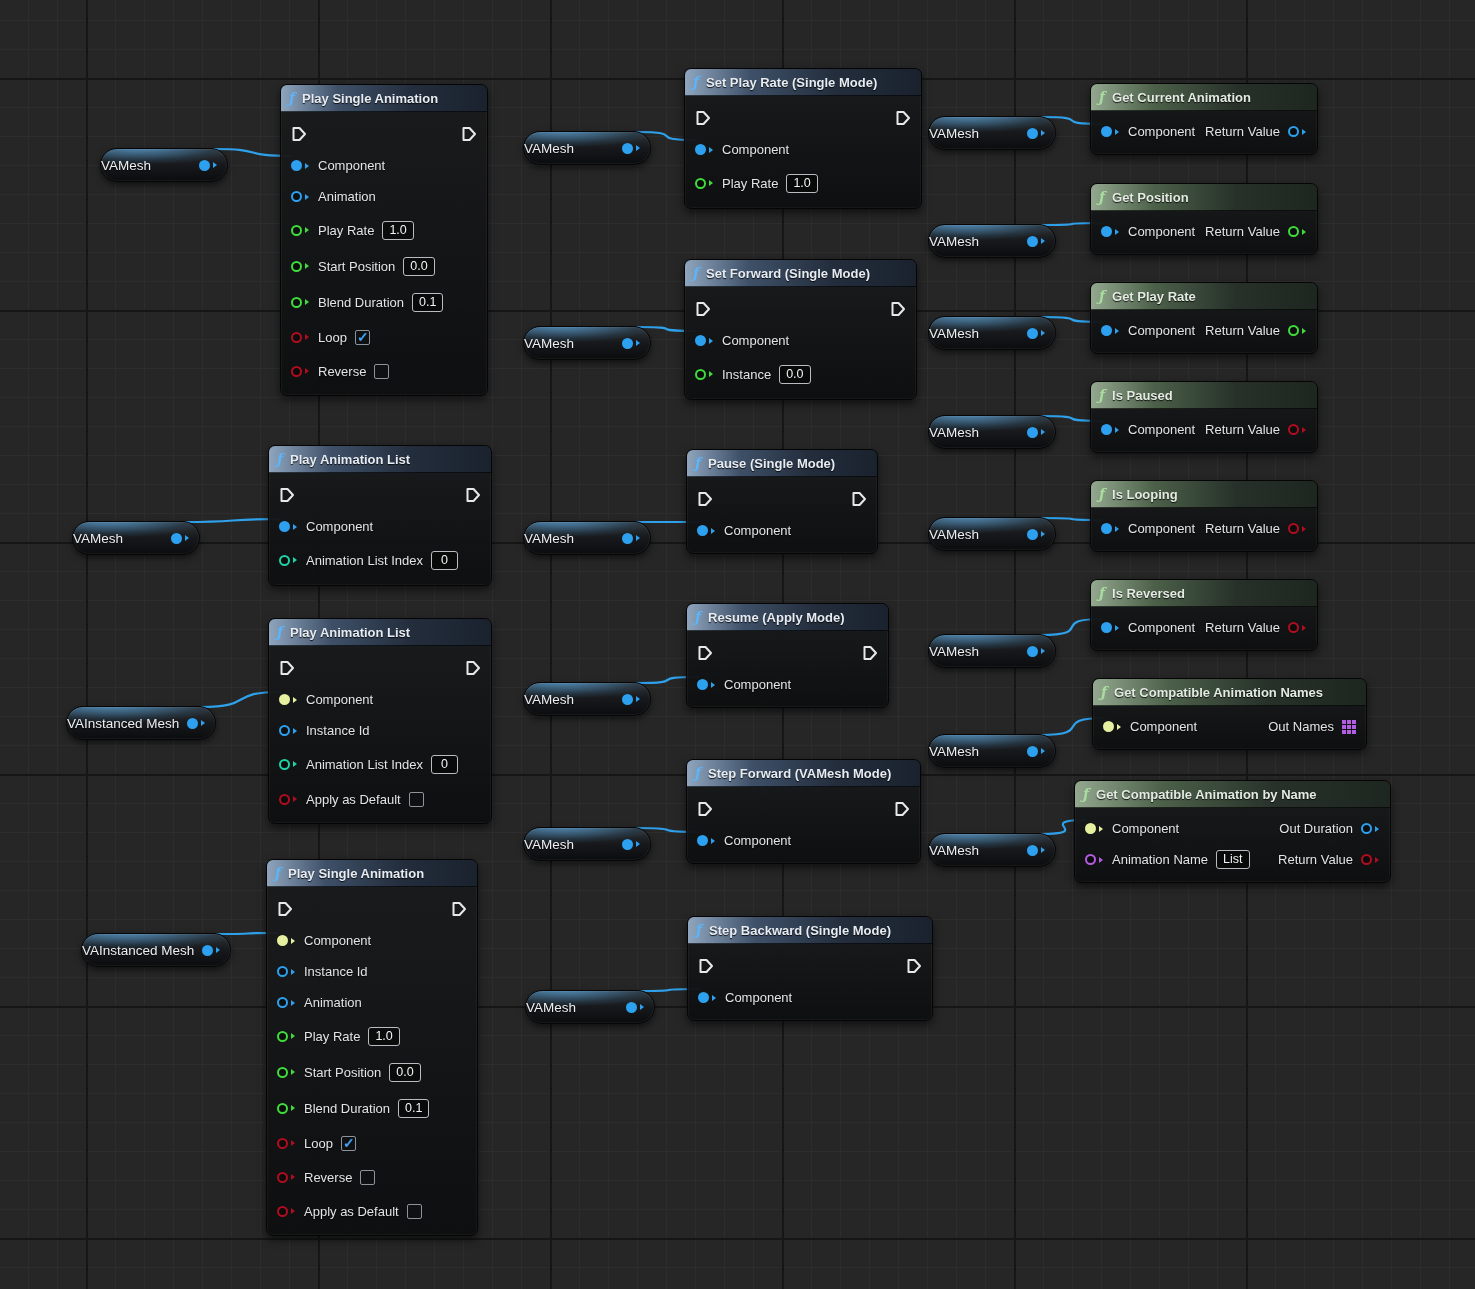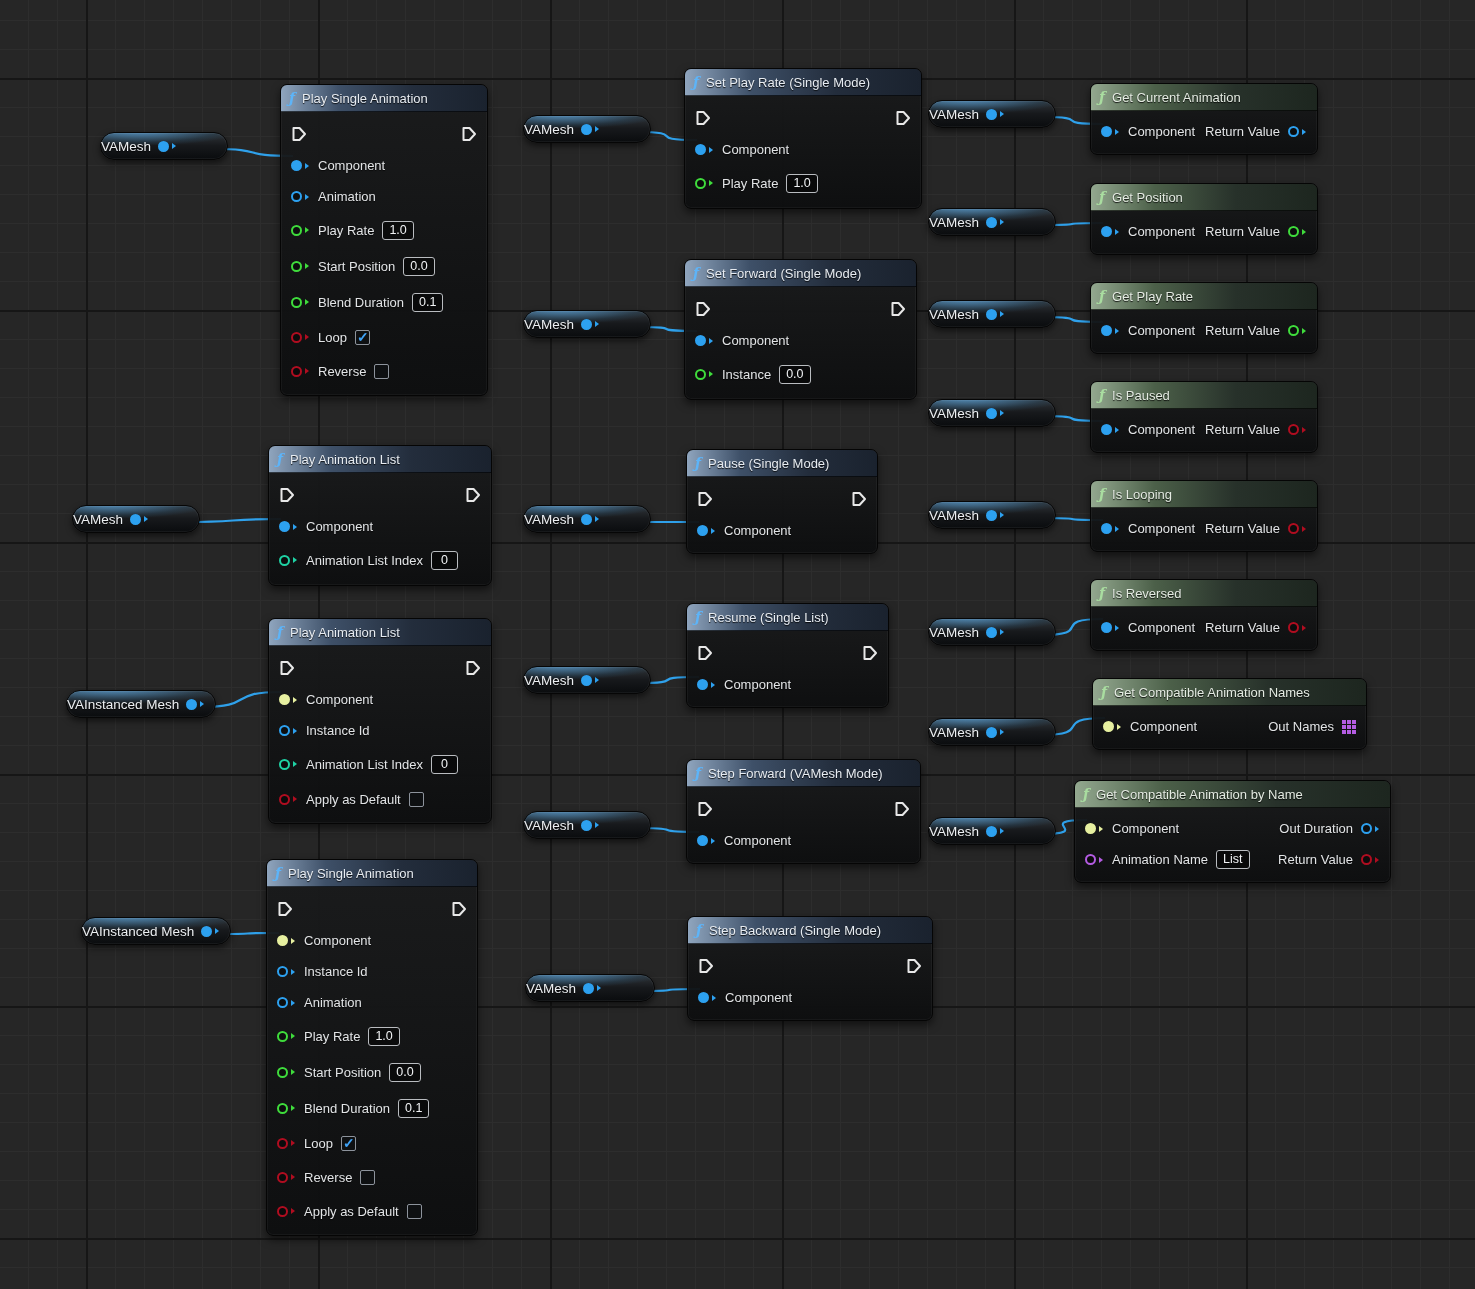--- a/index.html
+++ b/index.html
@@ -13,48 +13,49 @@
       linear-gradient(#2d2d2d 1px, transparent 1px),
       linear-gradient(90deg,#2d2d2d 1px, transparent 1px);
     background-size:232px 232px,232px 232px,29px 29px,29px 29px;
     background-position:0 78px,86px 0,0 20px,-1px 0;
   }
   #wire-layer{position:absolute;left:0;top:0;z-index:1;pointer-events:none;}
   .wire{fill:none;stroke:#2fa8f5;stroke-width:2.2px;opacity:.95;}
 
   
   .pill{
-    position:absolute;height:28px;z-index:2;border-radius:17px;
-    display:flex;align-items:center;justify-content:flex-start;gap:7px;
+    position:absolute;height:34px;z-index:2;border-radius:17px;
+    display:flex;align-items:center;justify-content:space-between;gap:7px;
     padding-right:9px;box-sizing:border-box;
     border:1px solid #060606;
     background:
       radial-gradient(ellipse 130% 95% at 30% -10%, rgba(92,164,218,.85), rgba(44,86,116,.30) 48%, rgba(0,0,0,0) 62%),
       linear-gradient(180deg,#30353a 0%,#17191c 48%,#0a0c0e 100%);
     box-shadow:0 0 0 1px rgba(255,255,255,.05) inset, 0 3px 6px rgba(0,0,0,.55);
+    margin-top:16px;
   }
   .pill-label{color:#eceff2;font-size:13.5px;text-shadow:0 1px 1px rgba(0,0,0,.8);}
 
   
   .bpnode{
     position:absolute;z-index:2;box-sizing:border-box;border-radius:7px;
     background:linear-gradient(180deg,rgba(26,27,28,.96) 0%,rgba(13,14,15,.96) 100%);
     border:1px solid #050505;
     box-shadow:0 0 0 1px rgba(255,255,255,.04) inset, 0 4px 9px rgba(0,0,0,.55);
   }
   .nhead{
     height:26px;border-radius:6px 6px 0 0;display:flex;align-items:center;gap:7px;
     padding:0 8px;border-bottom:1px solid rgba(0,0,0,.65);
   }
   .nhead.h-blue{background:linear-gradient(90deg,#8fa5be 0%,#46587100 0%,#8fa5be 0%,#3e5068 28%,#232d3c 64%,#1a222e 100%);}
   .nhead.h-green{background:linear-gradient(90deg,#93a88f 0%,#4c6049 28%,#27312a 64%,#1d261f 100%);}
   .ficon{font-family:"DejaVu Serif",serif;font-style:italic;font-weight:bold;font-size:14px;line-height:1;}
   .h-blue .ficon{color:#5db4f8;}
   .h-green .ficon{color:#a9dda0;}
-  .ntitle{font-size:13px;font-weight:normal;color:#e7ecf2;text-shadow:0 1px 1px rgba(0,0,0,.85);white-space:nowrap;}
+  .ntitle{font-size:13px;font-weight:bold;color:#e7ecf2;text-shadow:0 1px 1px rgba(0,0,0,.85);white-space:nowrap;}
   .h-green .ntitle{color:#e4ebe2;}
   .nbody{padding:5px 0 7px 0;}
   .nrow{display:flex;align-items:center;justify-content:space-between;height:31px;padding:0 10px;}
   .nrow.exec{height:33px;}
   .nrow.tall{height:36px;}
   .nrow.mid{height:34px;}
   .side{display:flex;align-items:center;gap:8px;min-width:0;}
   .plabel{color:#e2e4e6;font-size:13px;white-space:nowrap;text-shadow:0 1px 1px rgba(0,0,0,.7);}
 
   
@@ -492,21 +493,21 @@
             <span class="pin t-object filled"></span>
             <span class="plabel">Component</span>
           </div>
           <div class="side r"></div>
         </div>
       </div>
     </div>
     <div class="bpnode" style="left: 686px; top: 603px; width: 203px;">
       <div class="nhead h-blue">
         <span class="ficon">ƒ</span>
-        <span class="ntitle">Resume (Single List)</span>
+        <span class="ntitle">Resume (Apply Mode)</span>
       </div>
       <div class="nbody">
         <div class="nrow exec">
           <span class="execpin"><svg width="16" height="16" viewBox="0 0 16 16">
               <path d="M2.5 2 H8.5 L14 8 L8.5 14 H2.5 Z" fill="none" stroke="#e8e8e8" stroke-width="2" stroke-linejoin="round"></path>
             </svg></span>
           <span class="execpin"><svg width="16" height="16" viewBox="0 0 16 16">
               <path d="M2.5 2 H8.5 L14 8 L8.5 14 H2.5 Z" fill="none" stroke="#e8e8e8" stroke-width="2" stroke-linejoin="round"></path>
             </svg></span>
         </div>

